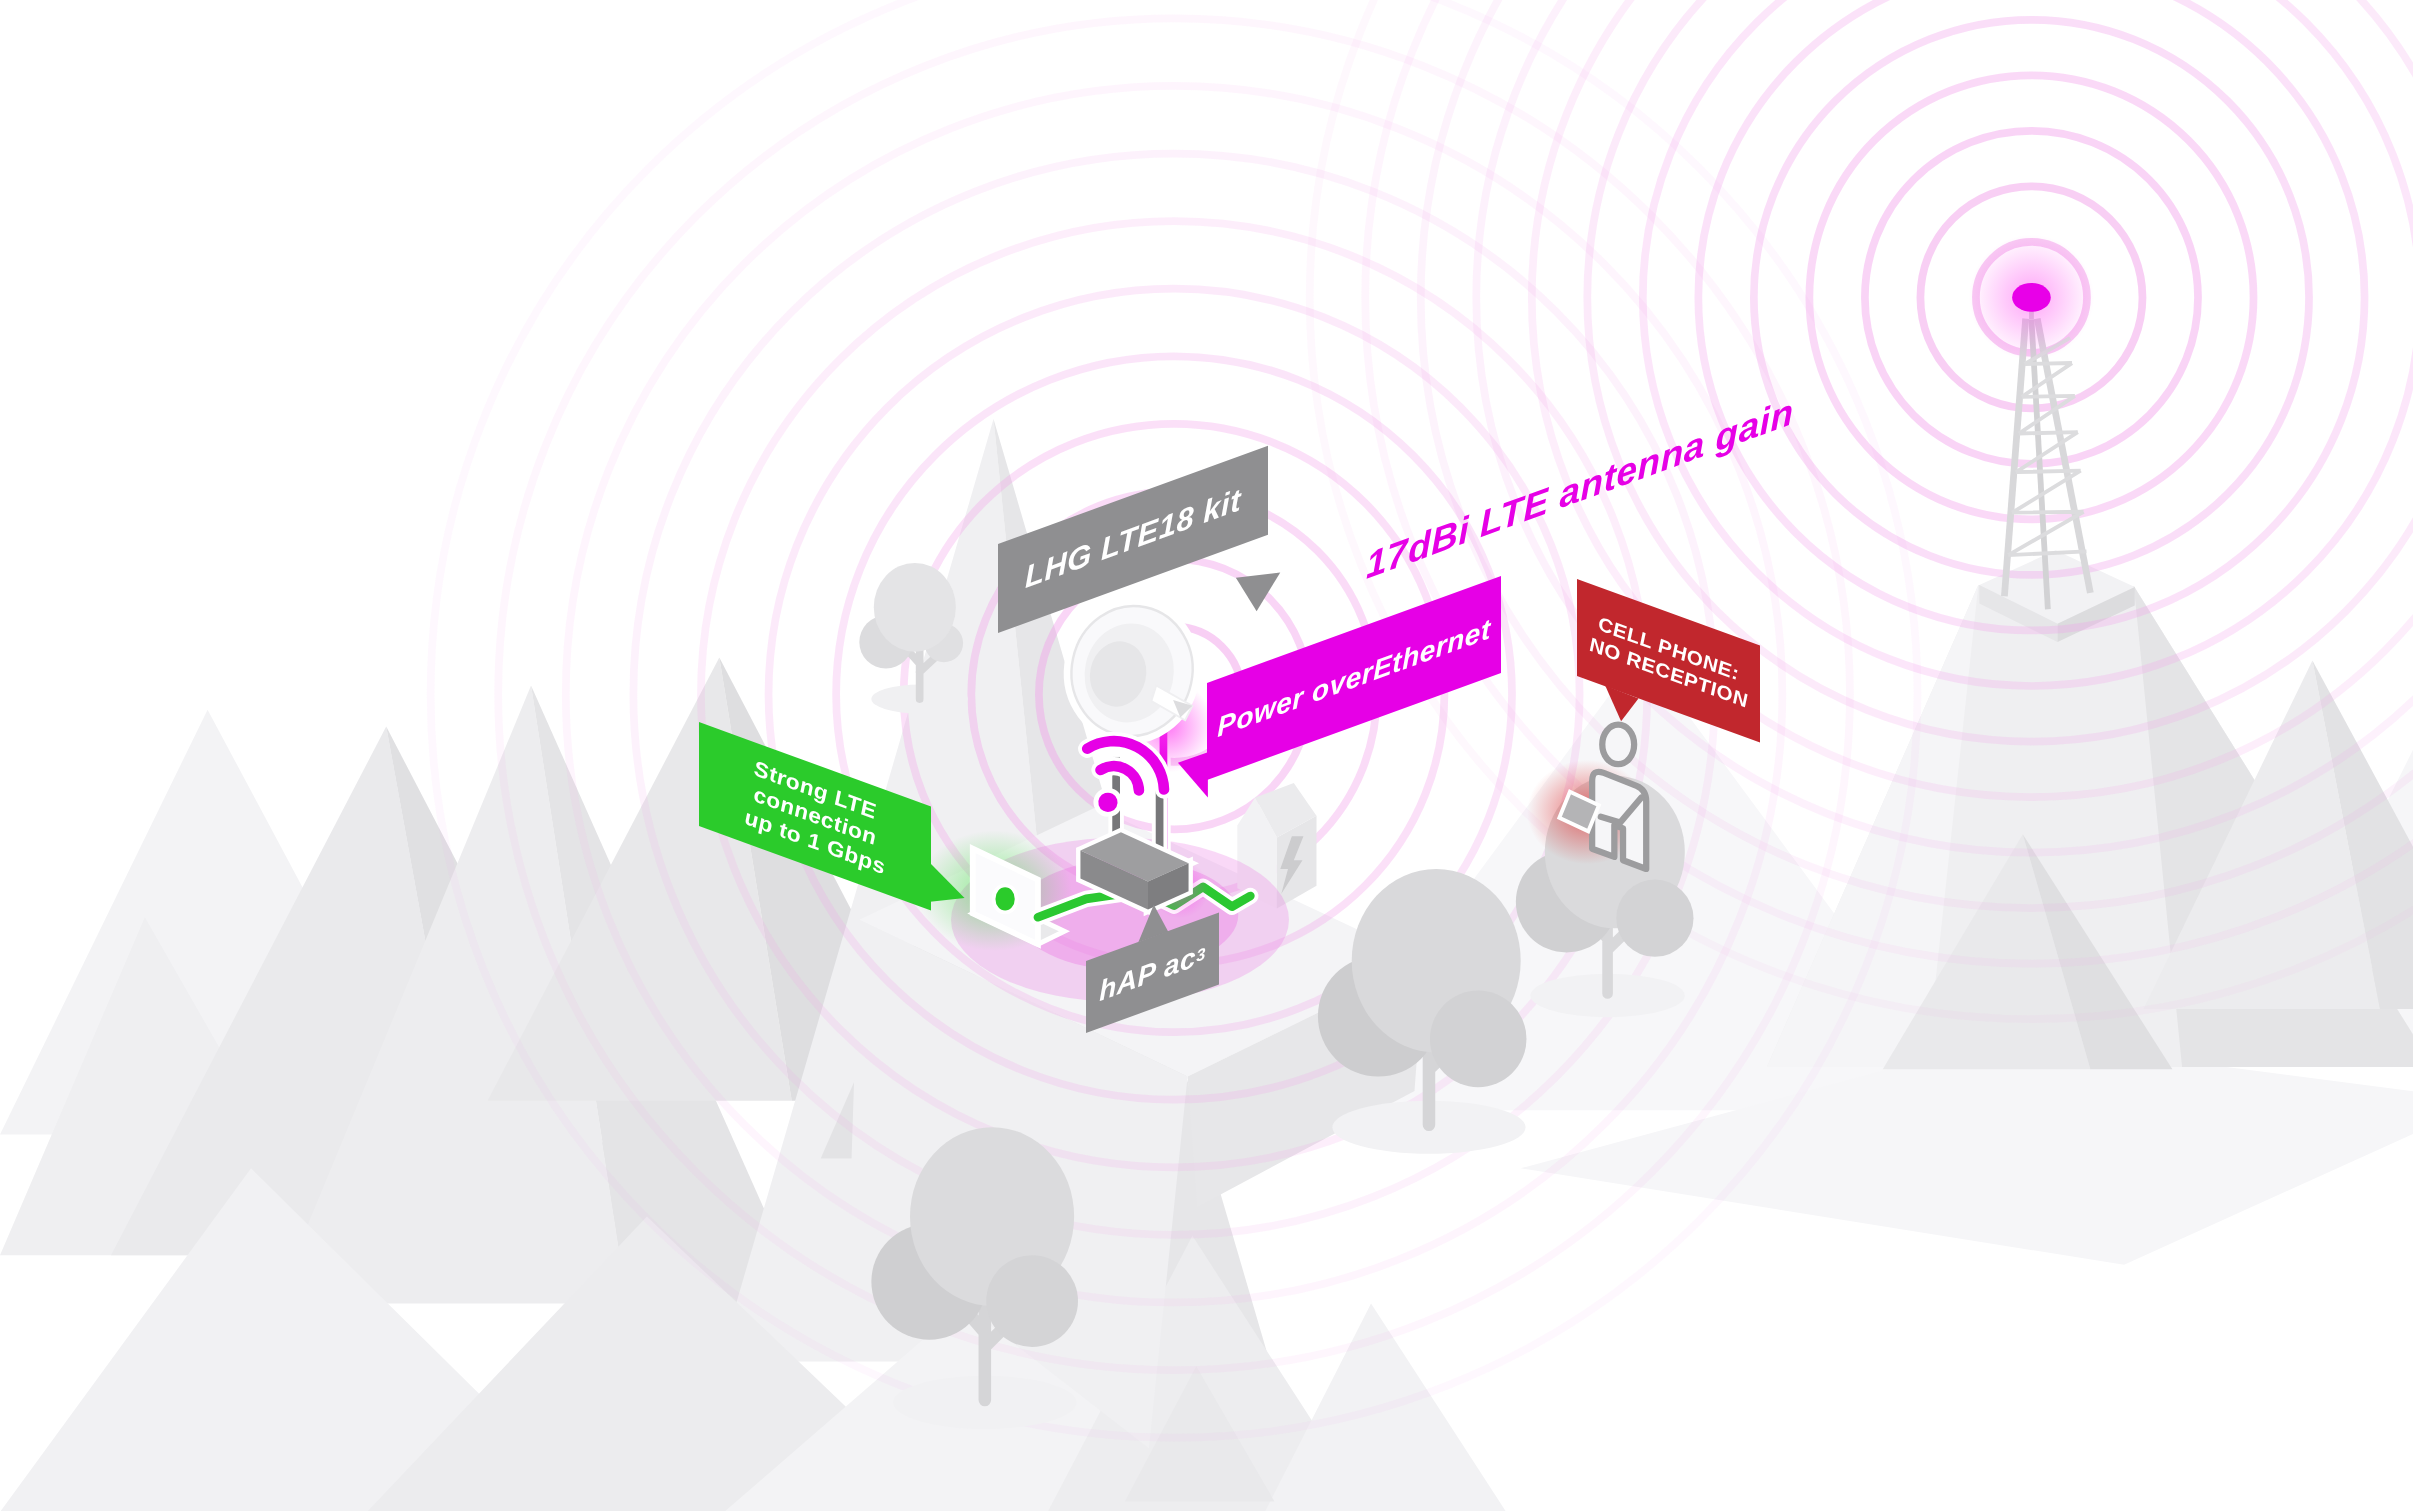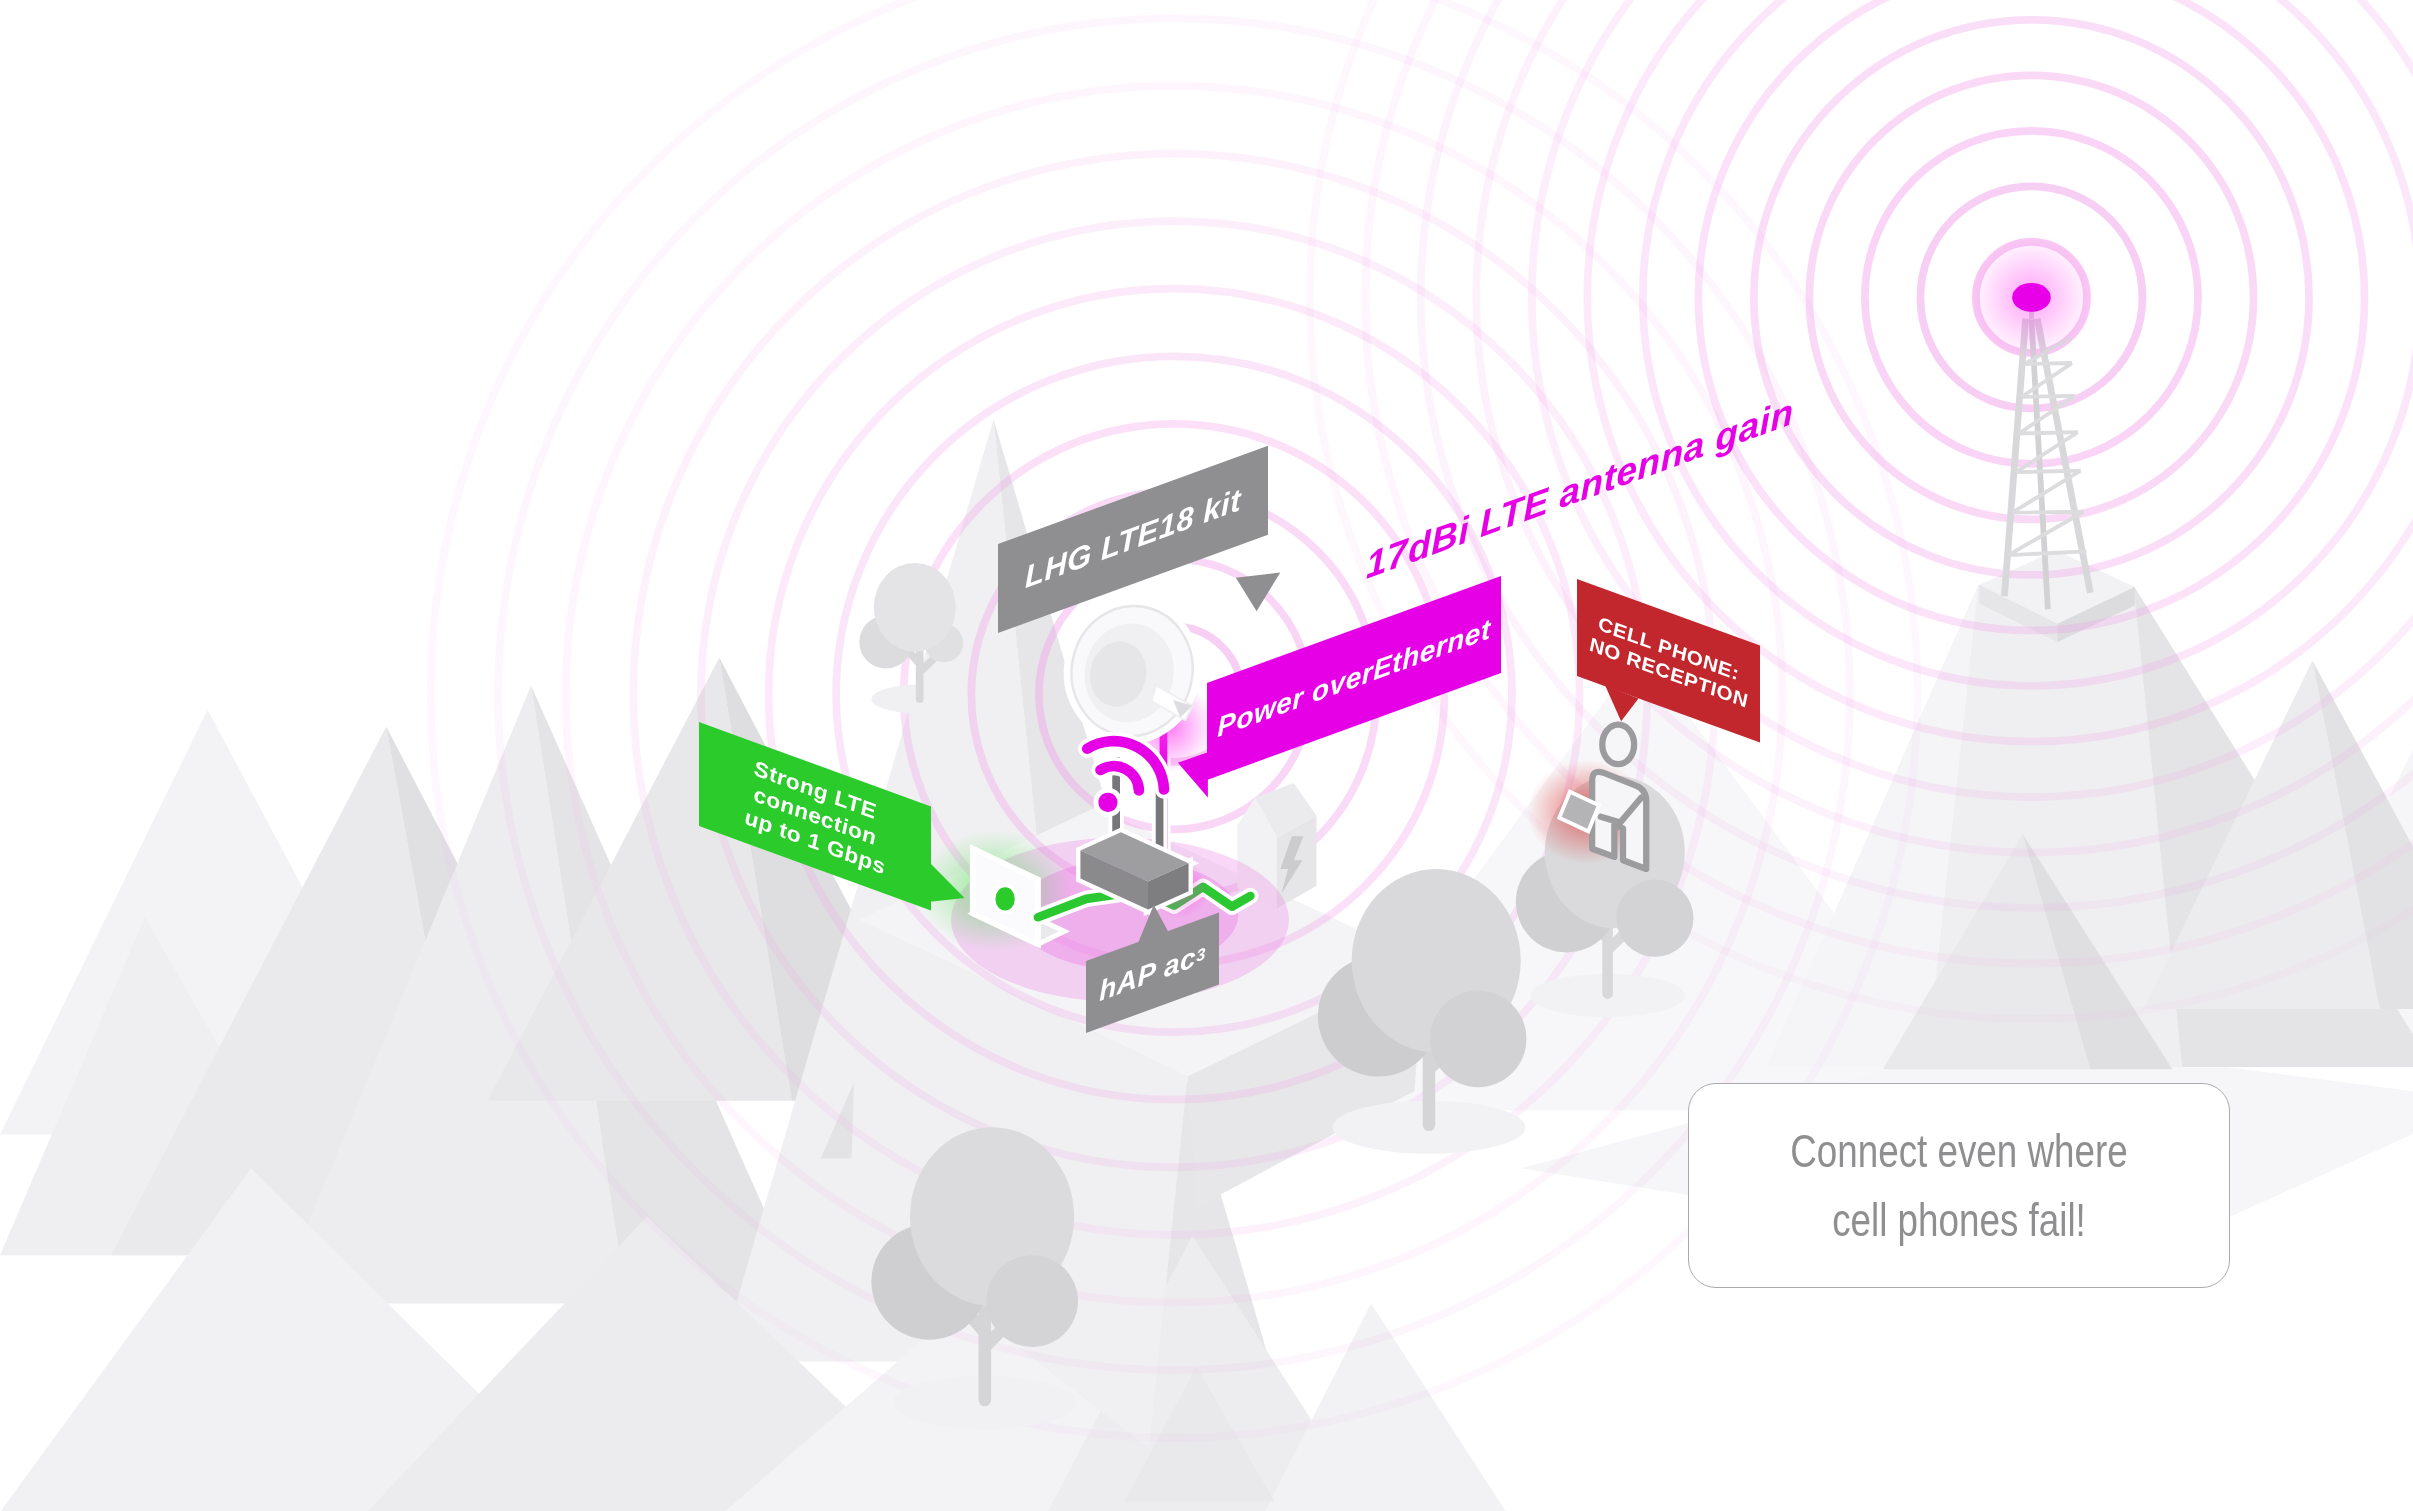--- a/index.html
+++ b/index.html
@@ -262,21 +262,15 @@
 <div id="lbl-lte" class="callout skewL">
   <span>Strong LTE connection</span>
   <span>up to 1 Gbps</span>
 </div>
 
 <div id="lbl-hap" class="callout skewR">
   <span>hAP ac</span>
       <sup>3</sup>
 </div>
 
-<div id="note-box">
-  <div id="note-inner">
-    <div>Connect even where</div>
-    <div>cell phones fail!</div>
-  </div>
-</div>
 
 </div>
 
 
 </body></html>

